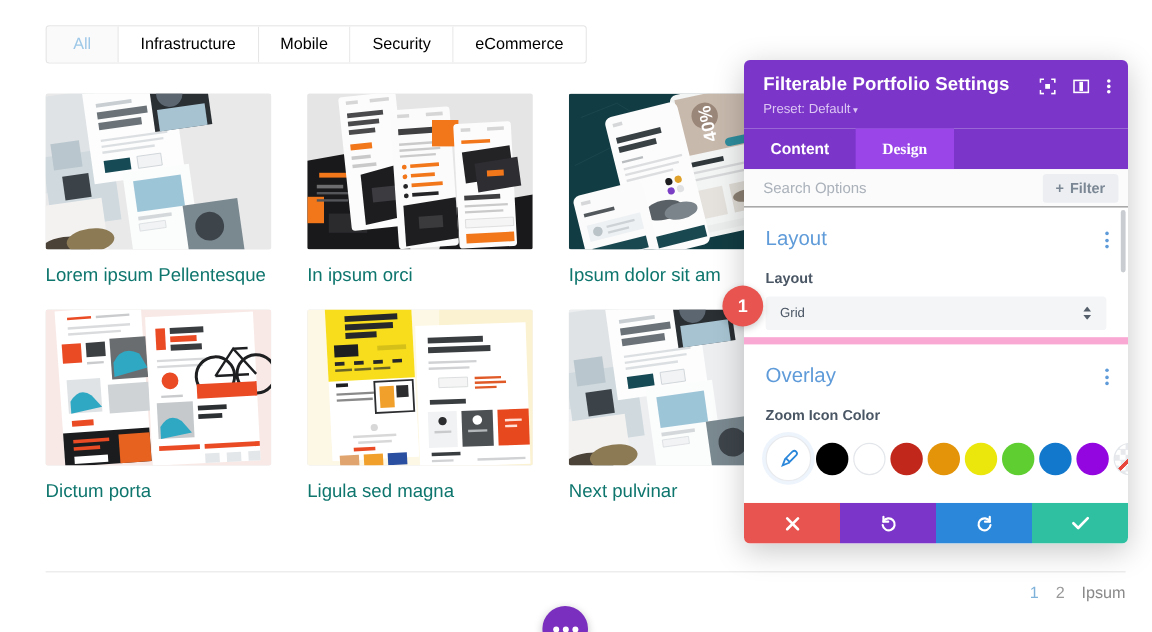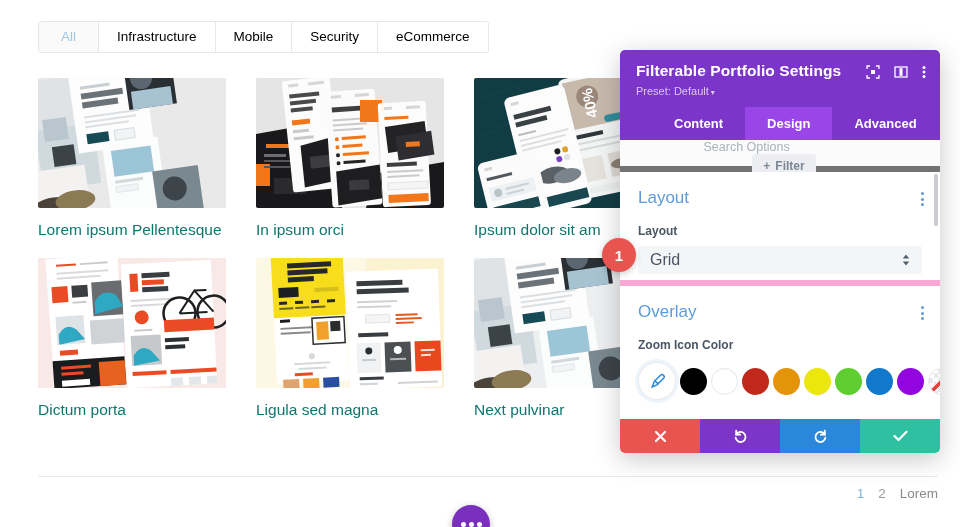--- a/index.html
+++ b/index.html
@@ -66,30 +66,30 @@
   .modal-head { background:#7b35c9; padding: 12px 16px 10px 16px; position:relative; }
   .modal-title {
     color:#fff; font-size:15.5px; font-weight:bold; letter-spacing:.1px;
     line-height: 18px;
   }
   .modal-preset { color:#dcc6f4; font-size:11px; font-weight:normal; margin-top:5px; }
   .modal-preset .caret { font-size:8px; margin-left:2px; }
   .head-icons { position:absolute; right:14px; top:15px; display:flex; align-items:center; gap:14px; }
   .head-icons svg { display:block; }
 
-  .tabs { display:flex; background:#7b35c9;padding-left:32px; }
+  .tabs { display:flex; background:#7b35c9; }
   .tab {
     flex: 0 0 auto; padding: 9px 22px; color:#fff; font-size:13px; font-weight:bold;
     cursor:pointer; text-align:center;
   }
-  .tab.active { background:#9945e8; }
+  .tab.active { background:#9945e8;font-family:Liberation Serif, serif; }
 
   .search-row {
-    display:flex; align-items:center; background:#fbfbfc; border-bottom:6px solid #737373;
-    height: 32px; padding: 0 8px 0 16px; position:relative;flex-direction:column;
+    display:flex; align-items:center; background:#fbfbfc; border-bottom:1px solid #737373;
+    height: 32px; padding: 0 8px 0 16px; position:relative;
   }
   .search-input {
     flex:1; border:none; outline:none; background:transparent;
     font-size:12.5px; color:#a9b0b8; font-family:"Liberation Sans", sans-serif;
   }
   .search-input::placeholder { color:#aab1b9; }
   .filter-btn {
     background:#eceef1; color:#7b8794; font-size:12px; font-weight:bold;
     padding: 5px 11px; border-radius:3px; display:flex; align-items:center; gap:5px;
     cursor:pointer; border:none; font-family:"Liberation Sans", sans-serif;
@@ -102,21 +102,21 @@
   .section + .section { border-top:6px solid #f9a8d4; }
   .section-title { color:#5f9bd9; font-size:17px; font-weight:normal; line-height:20px; }
   .kebab { position:absolute; right:16px; top:20px; display:flex; flex-direction:column; gap:2.5px; }
   .kebab i { width:3px; height:3px; background:#5f9bd9; border-radius:50%; display:block; }
 
   .field-label { font-size:12px; font-weight:bold; color:#4a5664; margin-top:16px; margin-bottom:8px; }
 
   .select-box {
     position:relative; background:#f4f5f7; border-radius:3px;
     height:28px; display:flex; align-items:center; padding: 0 12px;
-    font-size:16px; color:#4a5664; cursor:pointer;
+    font-size:11px; color:#4a5664; cursor:pointer;
   }
   .select-arrows { position:absolute; right:12px; top:50%; transform:translateY(-50%); display:flex; flex-direction:column; gap:2px; }
 
   .swatches { display:flex; align-items:center; gap:4px; margin-top:10px; padding-bottom:4px; }
   .sw-eyedrop {
     width:38px; height:38px; border-radius:50%; background:#fff;
     border:1px solid #e8eaed; box-shadow: 0 0 0 3px rgba(120,170,230,.13);
     display:flex; align-items:center; justify-content:center; flex:0 0 auto; cursor:pointer;
   }
   .sw { width:27px; height:27px; border-radius:50%; flex:0 0 auto; cursor:pointer; }
@@ -479,21 +479,21 @@
       </div>
 
     </div>
   </div>
 
   <div class="divider"></div>
 
   <div class="pagination">
     <span class="pg active">1</span>
     <span class="pg">2</span>
-    <span class="pg next">Lorem</span>
+    <span class="pg next">Ipsum</span>
   </div>
 
   <div class="fab">
     <i></i>
     <i></i>
     <i></i>
   </div>
 
   <div class="modal">
 
@@ -521,21 +521,20 @@
             <circle cx="2" cy="7" r="1.5" fill="#ffffff"></circle>
             <circle cx="2" cy="11.5" r="1.5" fill="#ffffff"></circle>
           </svg>
         </span>
       </div>
     </div>
 
     <div class="tabs">
       <div class="tab">Content</div>
       <div class="tab active">Design</div>
-      <div class="tab">Advanced</div>
     </div>
 
     <div class="search-row">
       <input class="search-input" type="text" placeholder="Search Options" style="">
       <button class="filter-btn">
         <span>+</span>
         <span>Filter</span>
       </button>
     </div>
 

